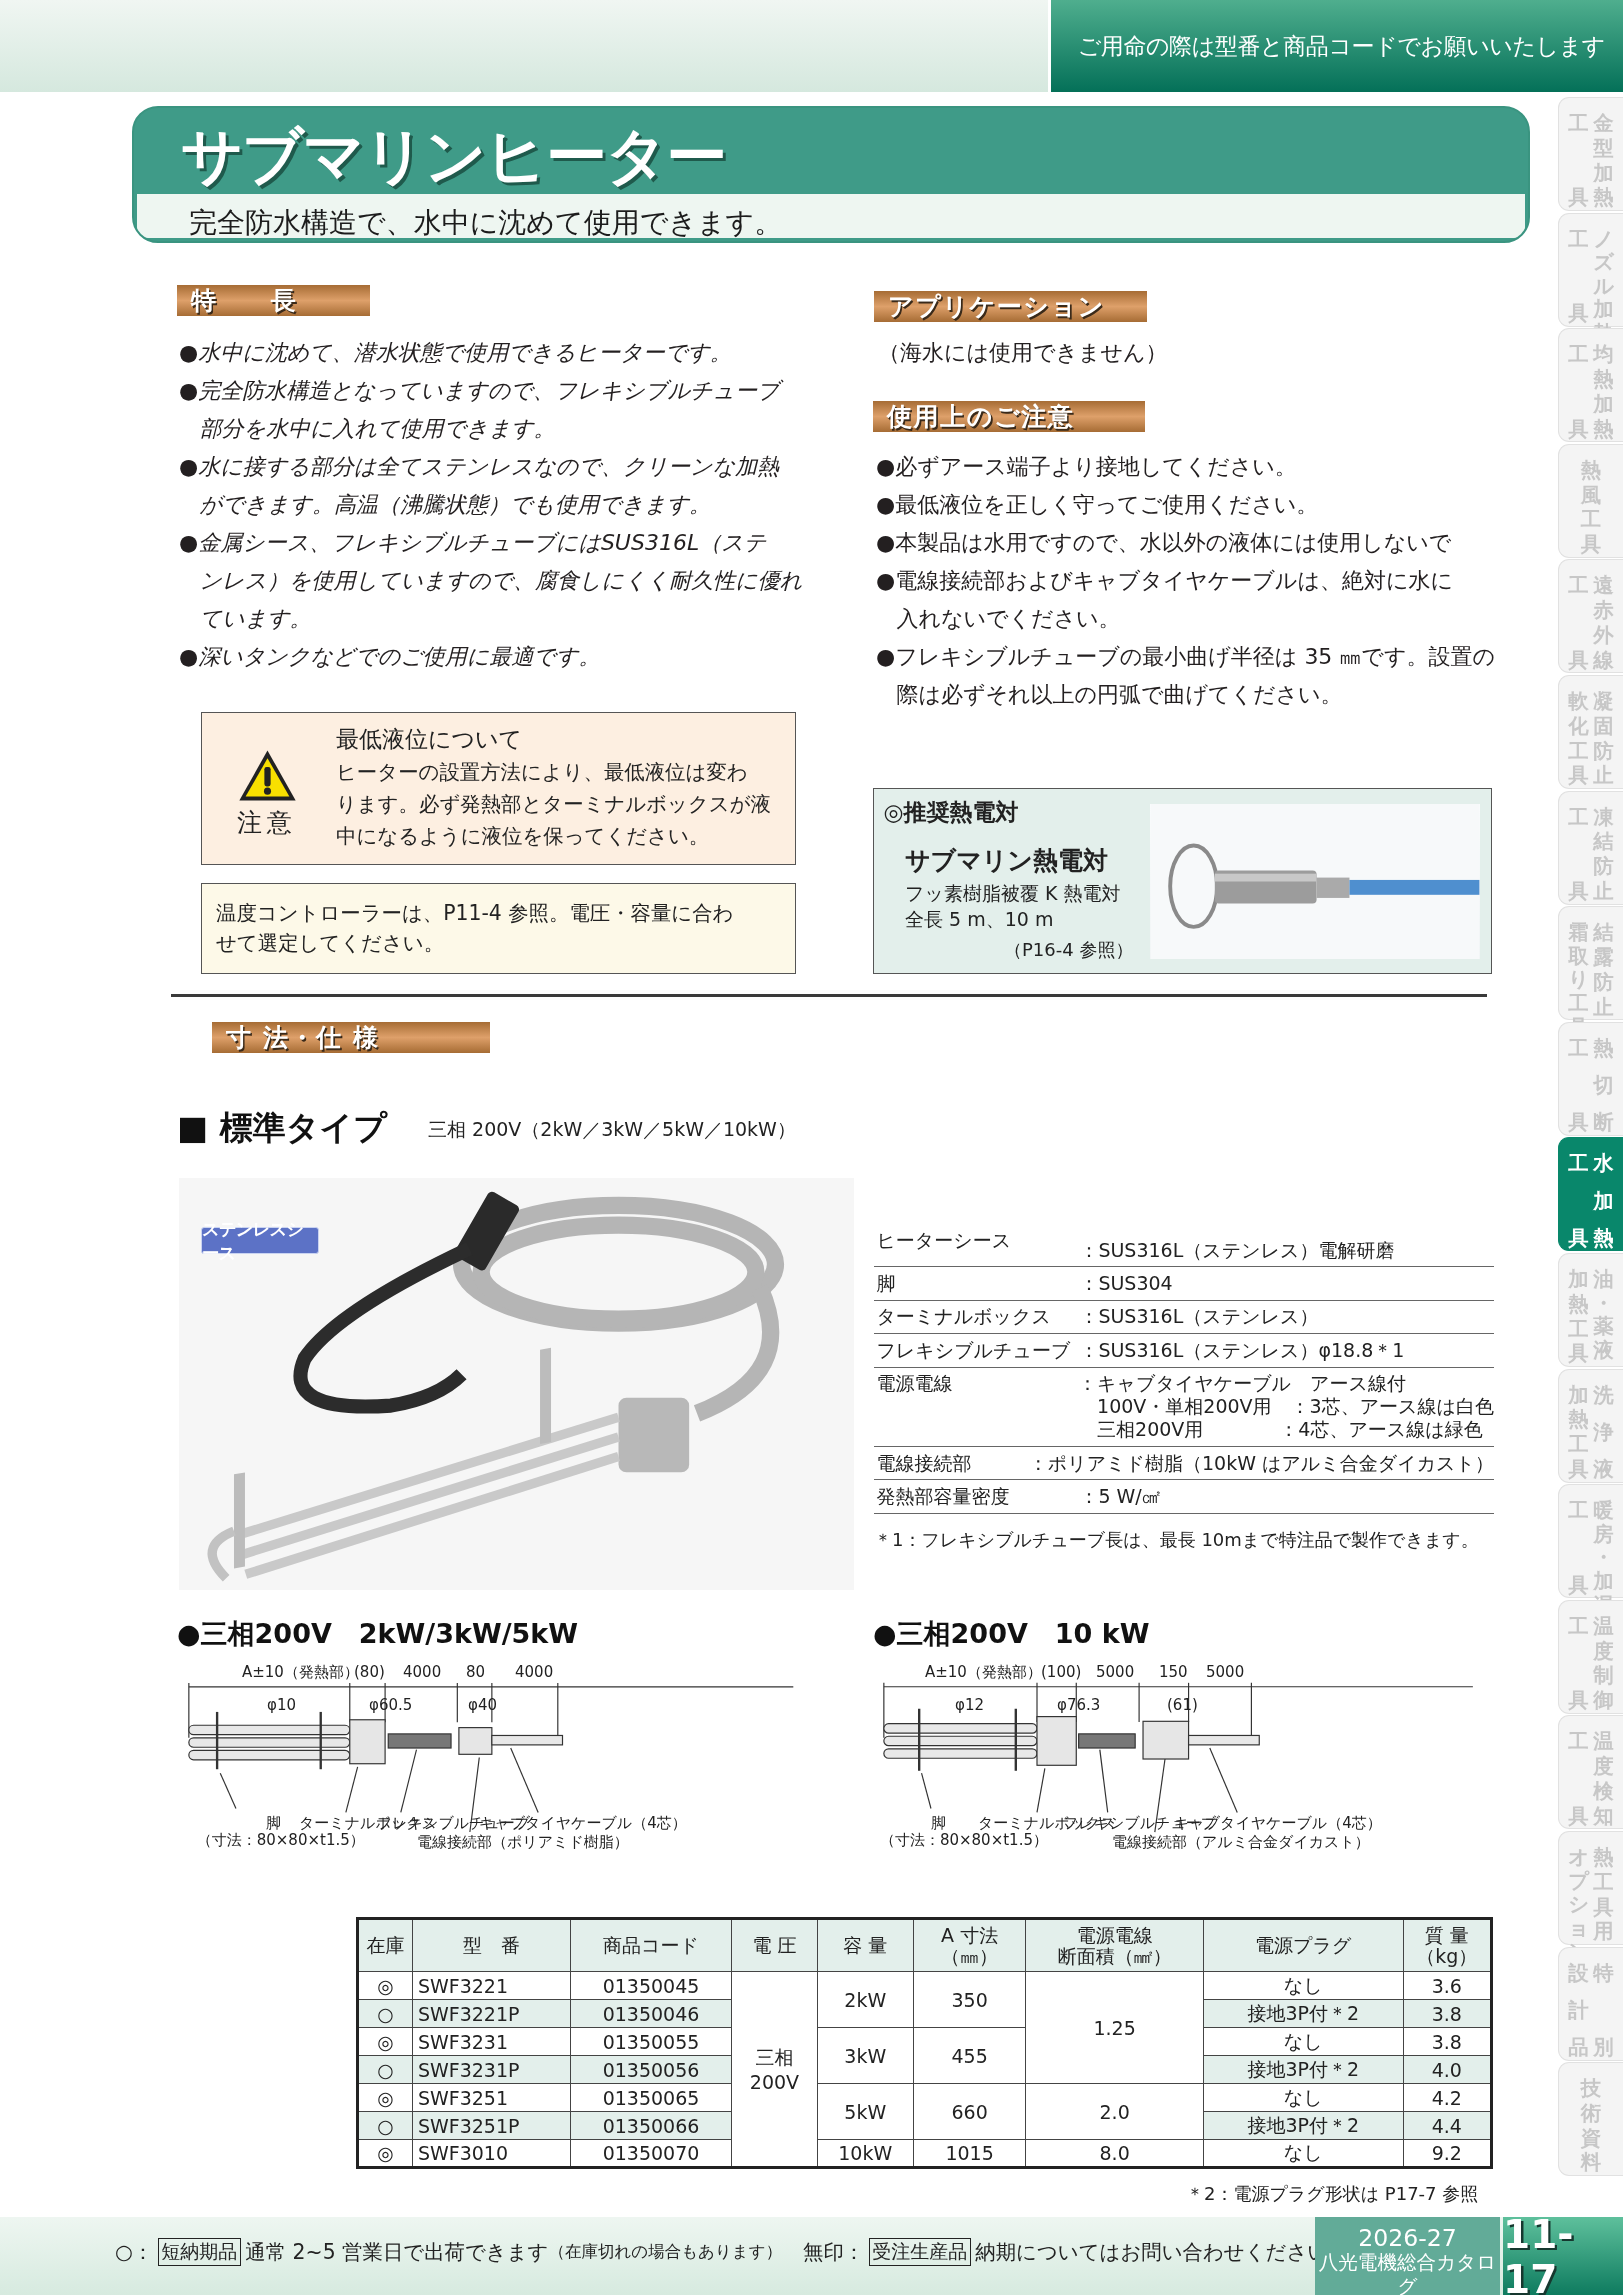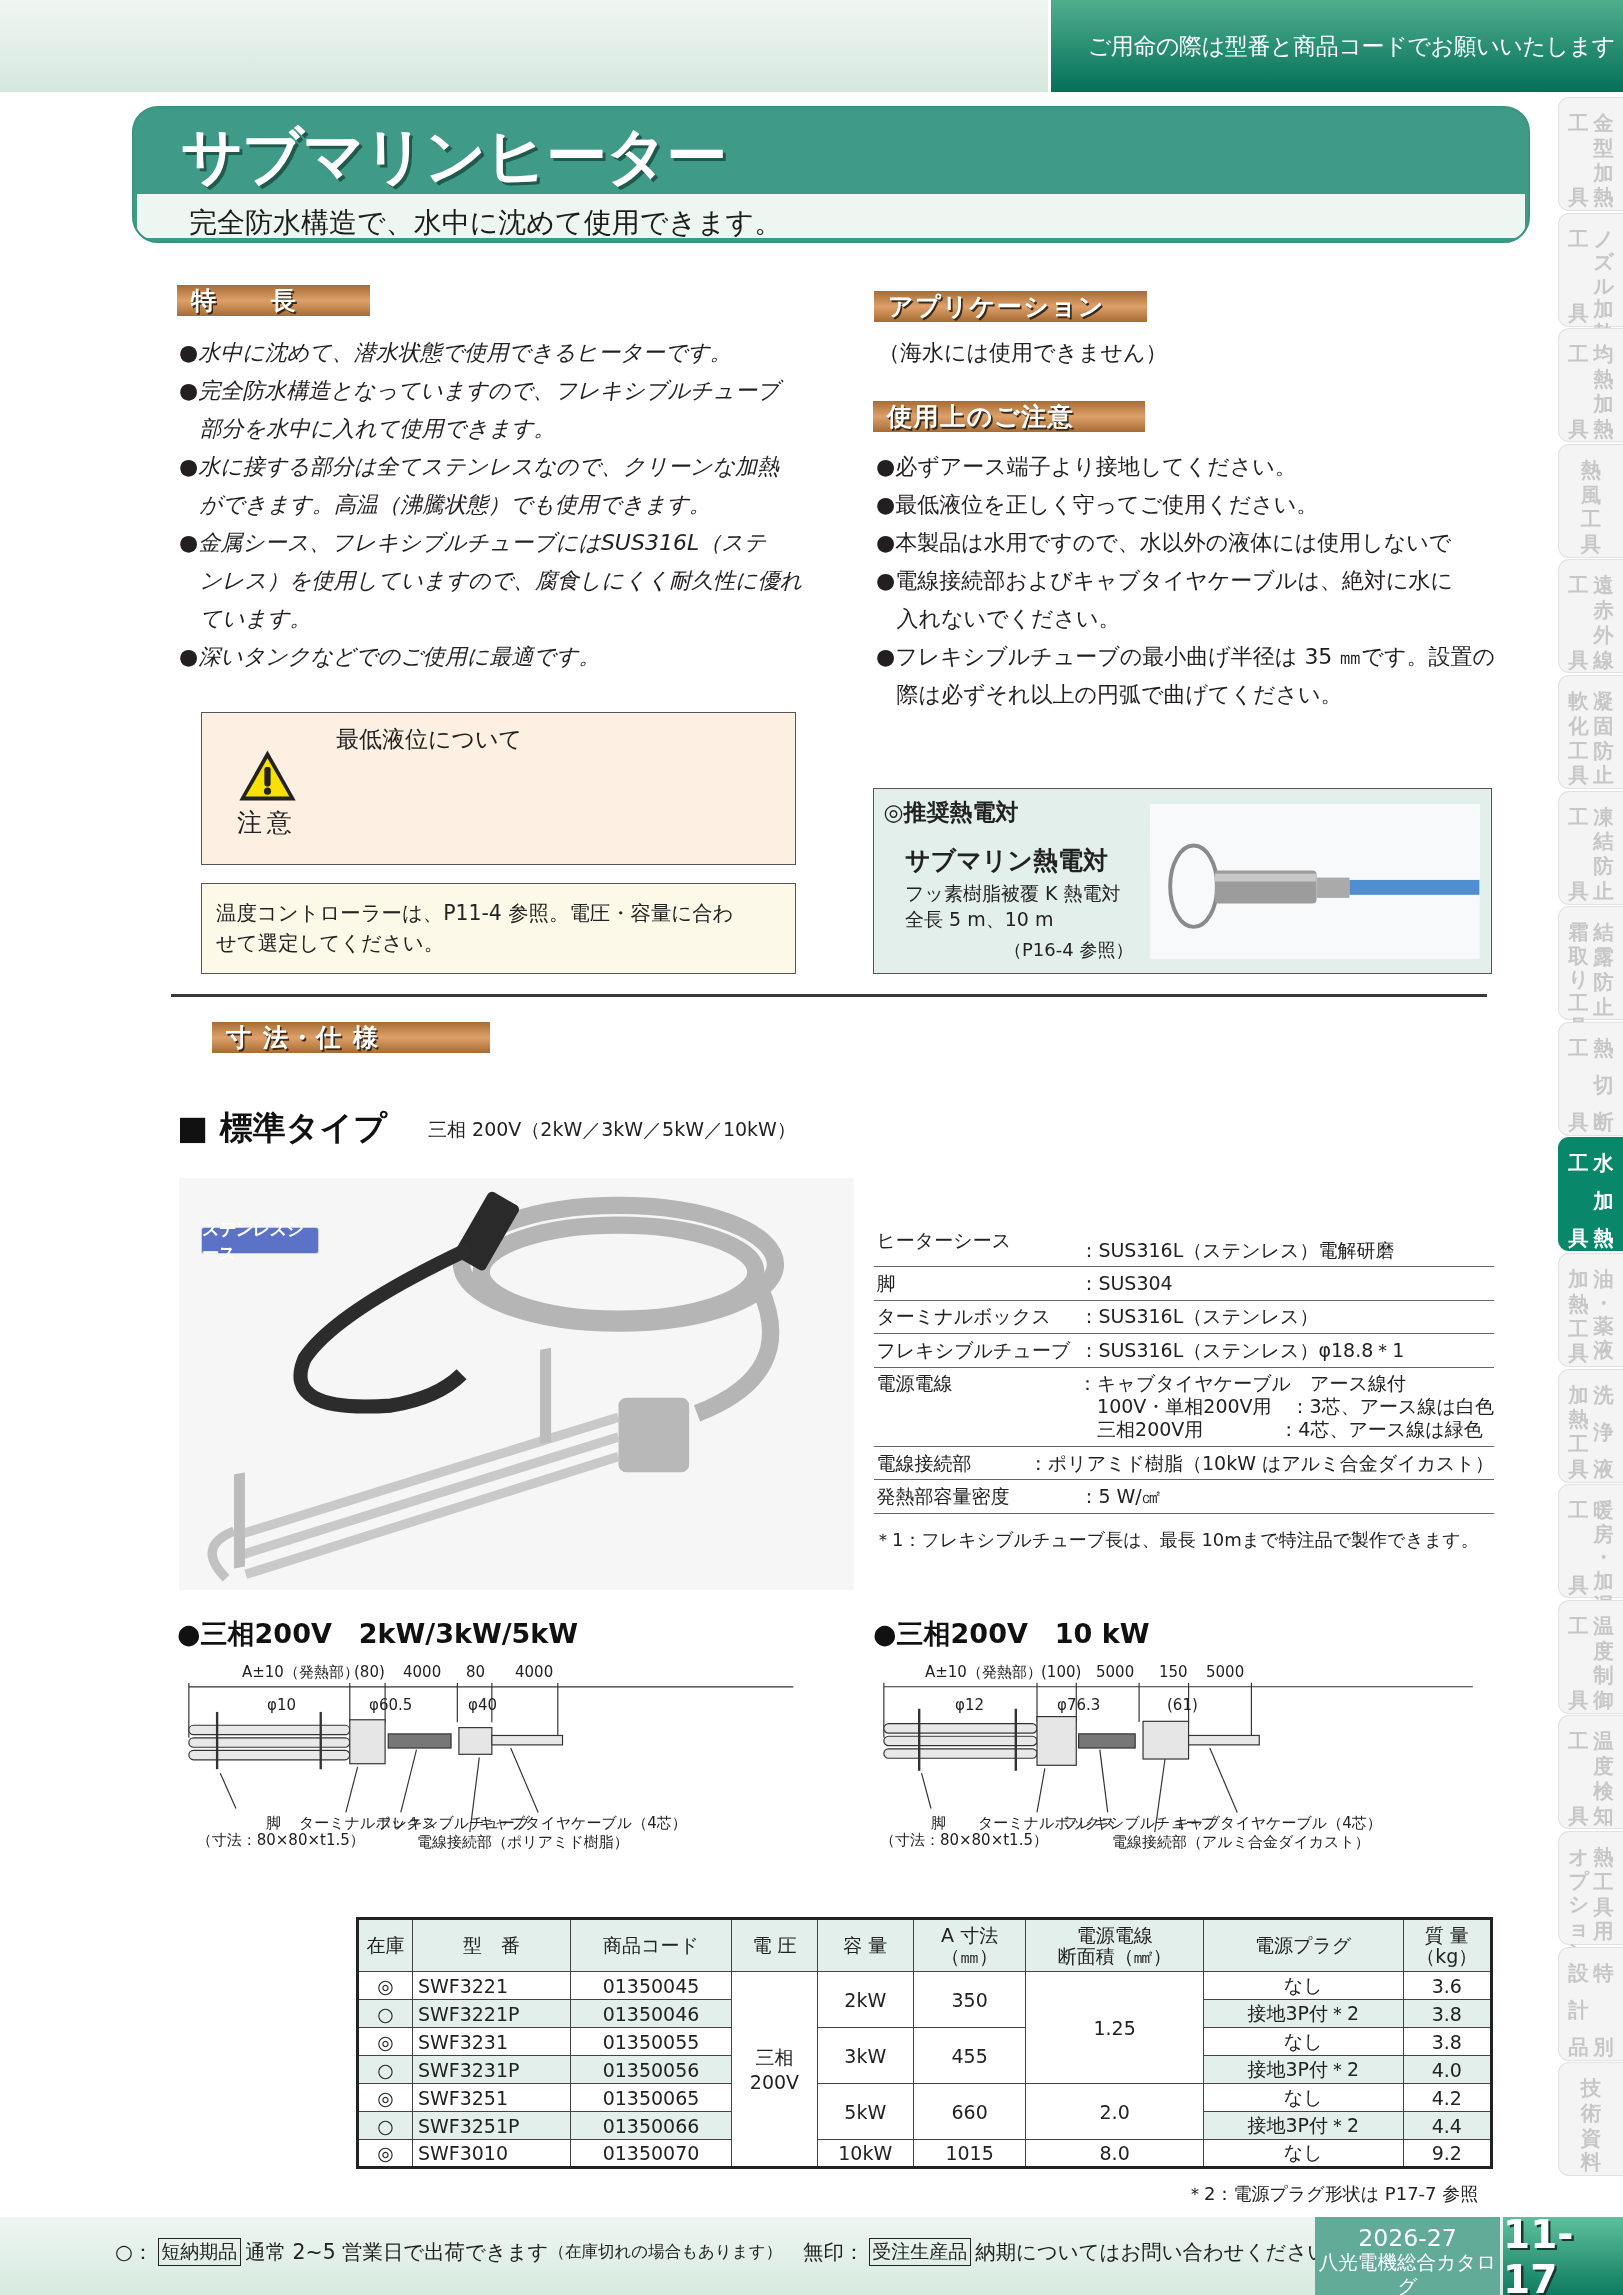--- a/index.html
+++ b/index.html
@@ -1,21 +1,21 @@
 <!DOCTYPE html>
 <html style="font-size:12.6px"><head>
 <meta charset="utf-8">
 <style>
 *{box-sizing:border-box;margin:0;padding:0}
 html,body{width:1623px;height:2295px;background:#fff;overflow:hidden}
 body{position:relative;font-family:"DejaVu Sans","Liberation Sans",sans-serif;color:#231f20}
 .abs{position:absolute}
 
 #top-left{left:0;top:0;width:1048px;height:92px;background:linear-gradient(180deg,#f0f6f2,#d5e8de)}
-#top-right{left:1051px;top:0;width:572px;height:92px;background:linear-gradient(180deg,#4fae8e,#047058);color:#fff;font-size:23px;display:flex;align-items:center;justify-content:flex-end;padding-right:8px;letter-spacing:-0.4px}
+#top-right{left:1051px;top:0;width:572px;height:92px;background:linear-gradient(180deg,#4fae8e,#047058);color:#fff;font-size:23px;display:flex;align-items:center;justify-content:flex-end;padding-right:18px;letter-spacing:-0.4px}
 
 #title-box{left:132px;top:106px;width:1398px;height:137px;border-radius:26px;background:#3f9b88;border:2.4px solid #3a9480;overflow:hidden}
 #title-main{position:absolute;left:47px;top:7.9px;font-size:61px;font-weight:bold;color:#fff;text-shadow:3.1px 3.1px 0 #1f5a4c;letter-spacing:-1.6px}
 #title-sub-band{position:absolute;left:3.1px;right:3.1px;top:86px;bottom:3.1px;background:#eef6f1;border-radius:0 0 11px 11px}
 #title-sub{position:absolute;left:55px;top:96px;font-size:28px;color:#1c1c1c}
 
 .sec-label{position:absolute;height:31px;background:linear-gradient(180deg,#a66c34,#dea06a 50%,#a66c34);color:#fff;font-weight:bold;font-size:25px;text-shadow:1.6px 1.6px 0 #3a2a1a;display:flex;align-items:center;padding-left:14px;letter-spacing:1.6px}
 .body-text{position:absolute;font-size:22px;line-height:38px;color:#231f20}
 .bullet-line{white-space:nowrap}
 .bl-indent{padding-left:20.4px}
@@ -103,20 +103,25 @@
 
 <div id="caution-box" class="abs">
   <svg id="warn-icon" viewBox="0 0 78 70">
     <polygon points="39,3 75,67 3,67" fill="#222"></polygon>
     <polygon points="39,13 67,62 11,62" fill="#f8e000"></polygon>
     <rect x="35" y="24" width="8" height="25" rx="3" fill="#222"></rect>
     <circle cx="39" cy="55" r="4.5" fill="#222"></circle>
   </svg>
   <div id="caution-label">注意</div>
   <div id="caution-title">最低液位について</div>
+  <div id="caution-text">
+    <div>ヒーターの設置方法により、最低液位は変わ</div>
+    <div>ります。必ず発熱部とターミナルボックスが液</div>
+    <div>中になるように液位を保ってください。</div>
+  </div>
 </div>
 
 <div id="tc-box" class="abs">
   <div id="tc-text">
     <div>温度コントローラーは、P11-4 参照。電圧・容量に合わ</div>
     <div>せて選定してください。</div>
   </div>
 </div>
 
 <div class="sec-label" style="left:874px;top:291px;width:273px;">アプリケーション</div>

